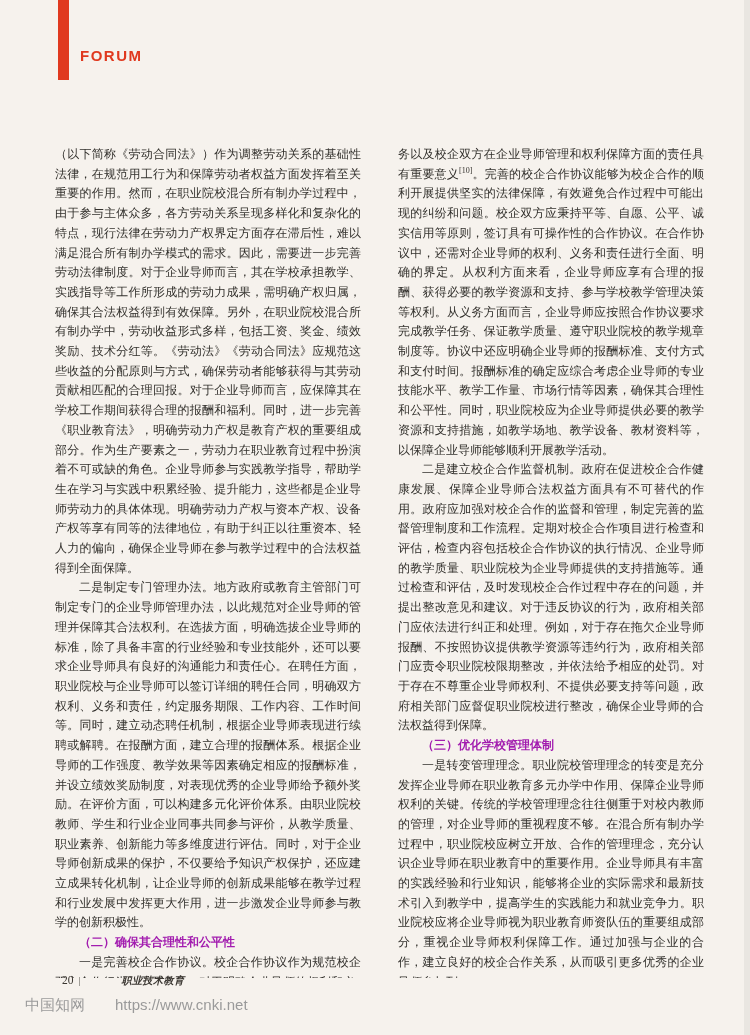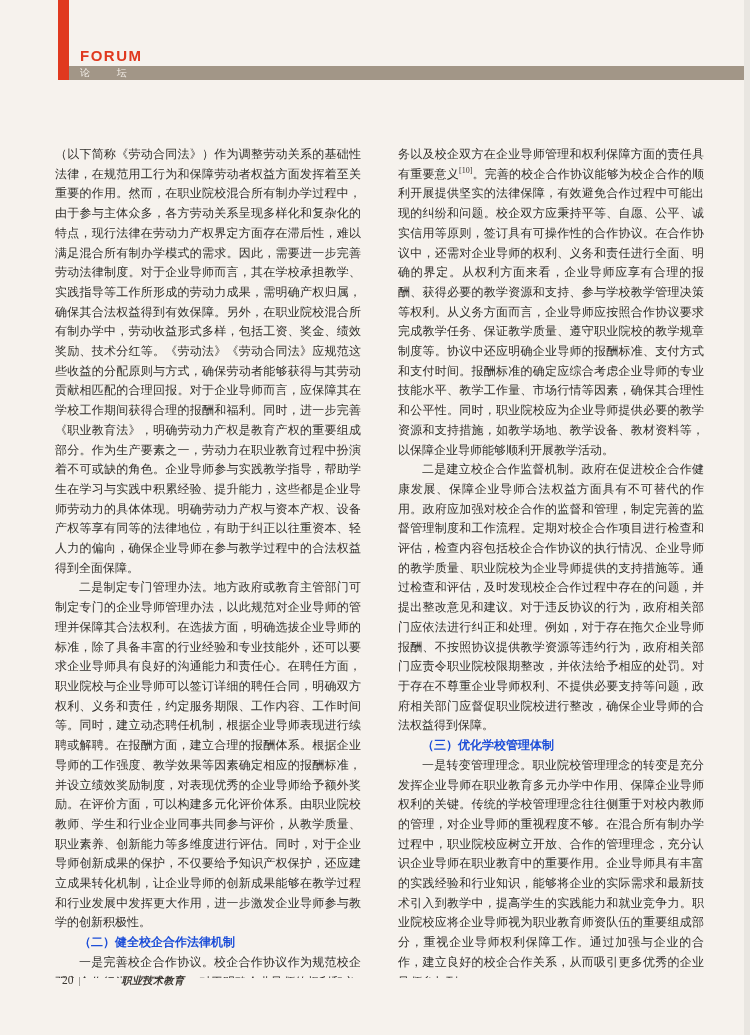--- a/index.html
+++ b/index.html
@@ -25,21 +25,21 @@
 
   .col {
     position:absolute; top:145px; width:306px; height:833px; overflow:hidden;
     font-size:12px; line-height:19.7px; color:#32302c;
     text-align:justify;
   }
   .col-left { left:55px; }
   .col-right { left:389px;margin-left:9px; }
   .body-p { margin:0; }
   .indent { text-indent:2em; }
-  .subheading { margin:0; font-weight:bold; text-indent:2em; color:#1d4ed8; }
+  .subheading { margin:0; font-weight:bold; text-indent:2em; color:#a21caf; }
   sup.ref { font-size:8px; line-height:0; vertical-align:super; }
 
   .page-footer {
     position:absolute; left:62px; top:974px;
     font-size:11.5px; color:#3a3631; white-space:nowrap;
   }
   .footer-sep { margin:0 5px; color:#55524d; font-size:10px; }
   .journal-name { font-style:italic; font-weight:bold; font-size:10px; letter-spacing:0.5px;margin-left:36px; }
 
   .watermark {
@@ -49,37 +49,36 @@
   }
   .wm-url { margin-left:30px; }
 </style>
 </head>
 <body>
 
 <div class="page">
 
   <div class="accent-bar"></div>
   <div class="forum-label">FORUM</div>
-  <div class="forum-band">
-    <span class="band-char">论</span>
-    <span class="band-char band-char-right">坛</span>
-  </div>
 
   <div class="col col-left">
     <p class="body-p">（以下简称《劳动合同法》）作为调整劳动关系的基础性法律，在规范用工行为和保障劳动者权益方面发挥着至关重要的作用。然而，在职业院校混合所有制办学过程中，由于参与主体众多，各方劳动关系呈现多样化和复杂化的特点，现行法律在劳动力产权界定方面存在滞后性，难以满足混合所有制办学模式的需求。因此，需要进一步完善劳动法律制度。对于企业导师而言，其在学校承担教学、实践指导等工作所形成的劳动力成果，需明确产权归属，确保其合法权益得到有效保障。另外，在职业院校混合所有制办学中，劳动收益形式多样，包括工资、奖金、绩效奖励、技术分红等。《劳动法》《劳动合同法》应规范这些收益的分配原则与方式，确保劳动者能够获得与其劳动贡献相匹配的合理回报。对于企业导师而言，应保障其在学校工作期间获得合理的报酬和福利。同时，进一步完善《职业教育法》，明确劳动力产权是教育产权的重要组成部分。作为生产要素之一，劳动力在职业教育过程中扮演着不可或缺的角色。企业导师参与实践教学指导，帮助学生在学习与实践中积累经验、提升能力，这些都是企业导师劳动力的具体体现。明确劳动力产权与资本产权、设备产权等享有同等的法律地位，有助于纠正以往重资本、轻人力的偏向，确保企业导师在参与教学过程中的合法权益得到全面保障。</p>
     <p class="body-p indent">二是制定专门管理办法。地方政府或教育主管部门可制定专门的企业导师管理办法，以此规范对企业导师的管理并保障其合法权利。在选拔方面，明确选拔企业导师的标准，除了具备丰富的行业经验和专业技能外，还可以要求企业导师具有良好的沟通能力和责任心。在聘任方面，职业院校与企业导师可以签订详细的聘任合同，明确双方权利、义务和责任，约定服务期限、工作内容、工作时间等。同时，建立动态聘任机制，根据企业导师表现进行续聘或解聘。在报酬方面，建立合理的报酬体系。根据企业导师的工作强度、教学效果等因素确定相应的报酬标准，并设立绩效奖励制度，对表现优秀的企业导师给予额外奖励。在评价方面，可以构建多元化评价体系。由职业院校教师、学生和行业企业同事共同参与评价，从教学质量、职业素养、创新能力等多维度进行评估。同时，对于企业导师创新成果的保护，不仅要给予知识产权保护，还应建立成果转化机制，让企业导师的创新成果能够在教学过程和行业发展中发挥更大作用，进一步激发企业导师参与教学的创新积极性。</p>
-    <p class="subheading">（二）健全校企合作法律机制</p>
+    <p class="subheading">（二）确保其合理性和公平性</p>
     <p class="body-p indent">一是完善校企合作协议。校企合作协议作为规范校企双方合作行为的重要条件，对于明确企业导师的权利和义</p>
   </div>
 
   <div class="col col-right">
     <p class="body-p"><span>务以及校企双方在企业导师管理和权利保障方面的责任具有重要意义</span><sup class="ref">[10]</sup><span>。完善的校企合作协议能够为校企合作的顺利开展提供坚实的法律保障，有效避免合作过程中可能出现的纠纷和问题。校企双方应秉持平等、自愿、公平、诚实信用等原则，签订具有可操作性的合作协议。在合作协议中，还需对企业导师的权利、义务和责任进行全面、明确的界定。从权利方面来看，企业导师应享有合理的报酬、获得必要的教学资源和支持、参与学校教学管理决策等权利。从义务方面而言，企业导师应按照合作协议要求完成教学任务、保证教学质量、遵守职业院校的教学规章制度等。协议中还应明确企业导师的报酬标准、支付方式和支付时间。报酬标准的确定应综合考虑企业导师的专业技能水平、教学工作量、市场行情等因素，确保其合理性和公平性。同时，职业院校应为企业导师提供必要的教学资源和支持措施，如教学场地、教学设备、教材资料等，以保障企业导师能够顺利开展教学活动。</span></p>
     <p class="body-p indent">二是建立校企合作监督机制。政府在促进校企合作健康发展、保障企业导师合法权益方面具有不可替代的作用。政府应加强对校企合作的监督和管理，制定完善的监督管理制度和工作流程。定期对校企合作项目进行检查和评估，检查内容包括校企合作协议的执行情况、企业导师的教学质量、职业院校为企业导师提供的支持措施等。通过检查和评估，及时发现校企合作过程中存在的问题，并提出整改意见和建议。对于违反协议的行为，政府相关部门应依法进行纠正和处理。例如，对于存在拖欠企业导师报酬、不按照协议提供教学资源等违约行为，政府相关部门应责令职业院校限期整改，并依法给予相应的处罚。对于存在不尊重企业导师权利、不提供必要支持等问题，政府相关部门应督促职业院校进行整改，确保企业导师的合法权益得到保障。</p>
     <p class="subheading">（三）优化学校管理体制</p>
     <p class="body-p indent">一是转变管理理念。职业院校管理理念的转变是充分发挥企业导师在职业教育多元办学中作用、保障企业导师权利的关键。传统的学校管理理念往往侧重于对校内教师的管理，对企业导师的重视程度不够。在混合所有制办学过程中，职业院校应树立开放、合作的管理理念，充分认识企业导师在职业教育中的重要作用。企业导师具有丰富的实践经验和行业知识，能够将企业的实际需求和最新技术引入到教学中，提高学生的实践能力和就业竞争力。职业院校应将企业导师视为职业教育师资队伍的重要组成部分，重视企业导师权利保障工作。通过加强与企业的合作，建立良好的校企合作关系，从而吸引更多优秀的企业导师参与到</p>
   </div>
 
   <div class="page-footer">
     <span class="page-num">20</span><span class="footer-sep">|</span><span class="journal-name">职业技术教育</span>
   </div>
 
+  <div class="watermark">
+    <span class="wm-site">中国知网</span><span class="wm-url">https://www.cnki.net</span>
+  </div>
 
 </div>
 
 </body></html>

